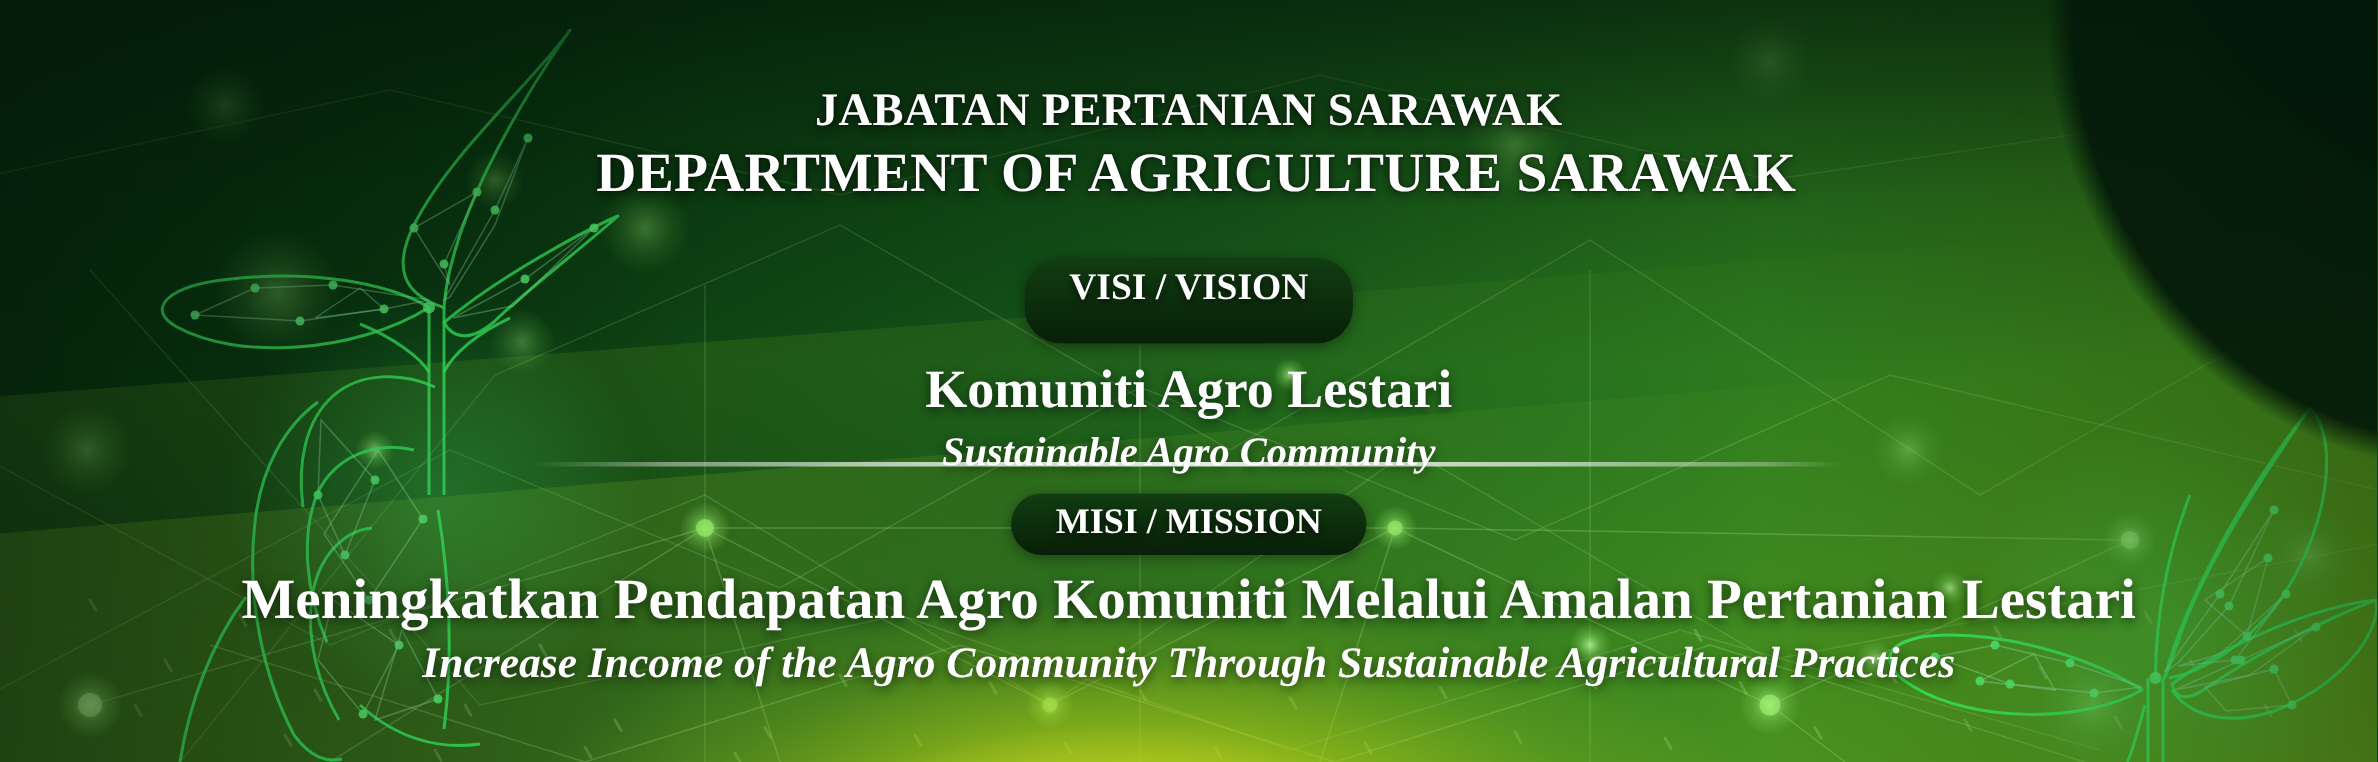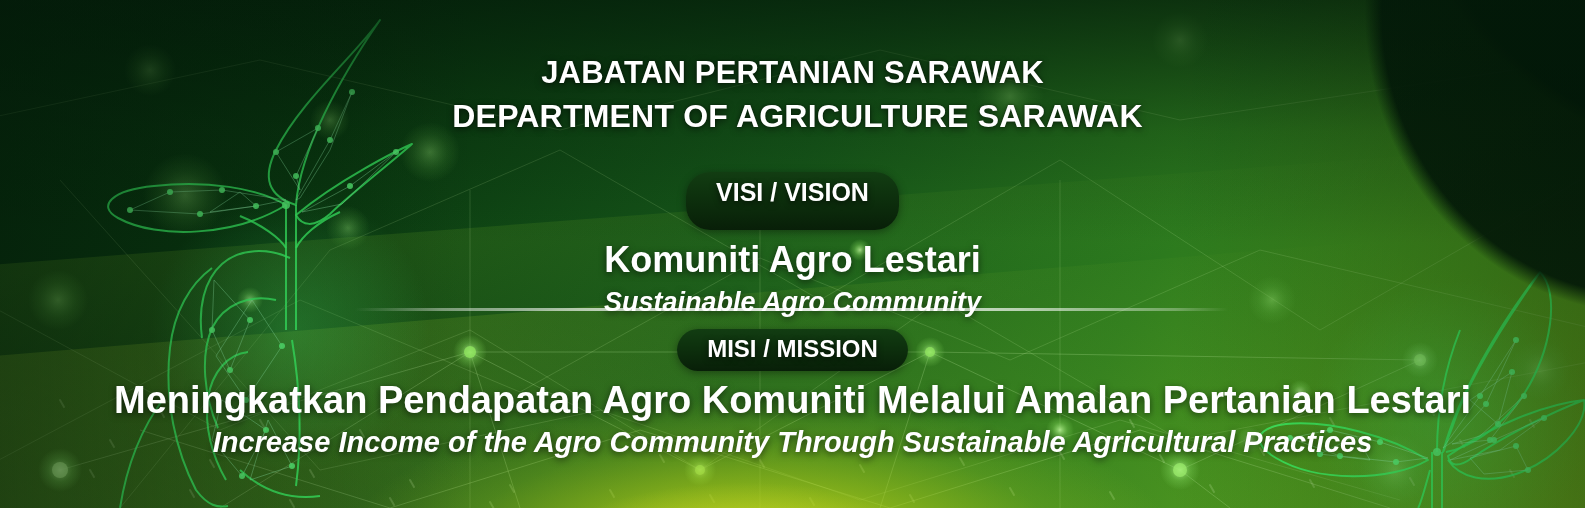--- a/index.html
+++ b/index.html
@@ -6,21 +6,21 @@
   html, body {
     margin: 0;
     padding: 0;
     background: #000;
   }
   #banner {
     position: relative;
     width: 1585px;
     height: 508px;
     overflow: hidden;
-    font-family: Liberation Sans, sans-serif;
+    font-family: Liberation Serif, serif;
     background: #15803d;
   }
 
   
   .layer { position: absolute; inset: 0; }
 
   
   .bg-base {
     background:
       linear-gradient(118deg,
@@ -81,21 +81,21 @@
 
   .title-block { position: absolute; top: 52px; left: 0; right: 0; }
   .title-line {
     color: #ffffff;
     font-weight: 700;
     letter-spacing: 0.2px;
     text-shadow: 0 2px 7px rgba(0,0,0,0.60), 0 0 2px rgba(0,0,0,0.5);
     white-space: nowrap;
   }
   .title-1 { font-size: 31px; line-height: 42px; }
-  .title-2 { font-size: 32px; line-height: 44px; padding-left: 10px; }
+  .title-2 { font-size: 37px; line-height: 44px; padding-left: 10px; }
 
   .pill {
     display: inline-block;
     background: linear-gradient(to bottom, #123d12 0%, #0c2d0c 55%, #081f08 100%);
     border-radius: 26px;
     color: #ffffff;
     font-weight: 700;
     text-shadow: 0 2px 6px rgba(0,0,0,0.65);
     box-shadow: 0 2px 9px rgba(0,0,0,0.38);
     white-space: nowrap;

